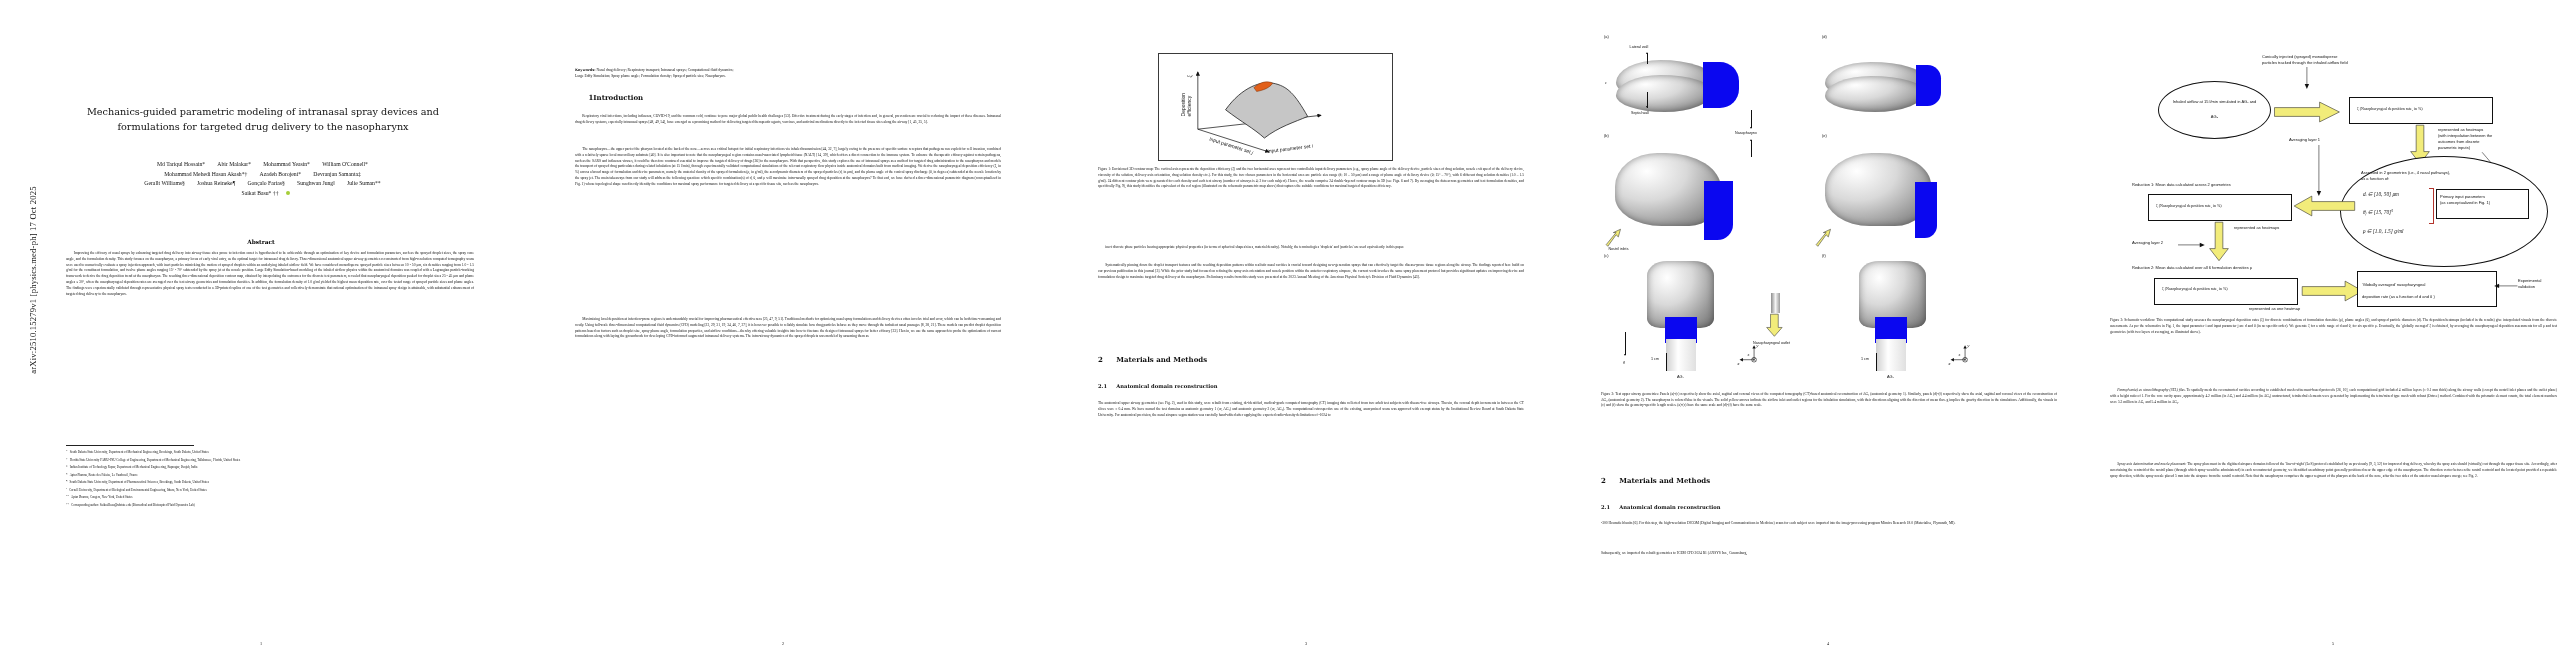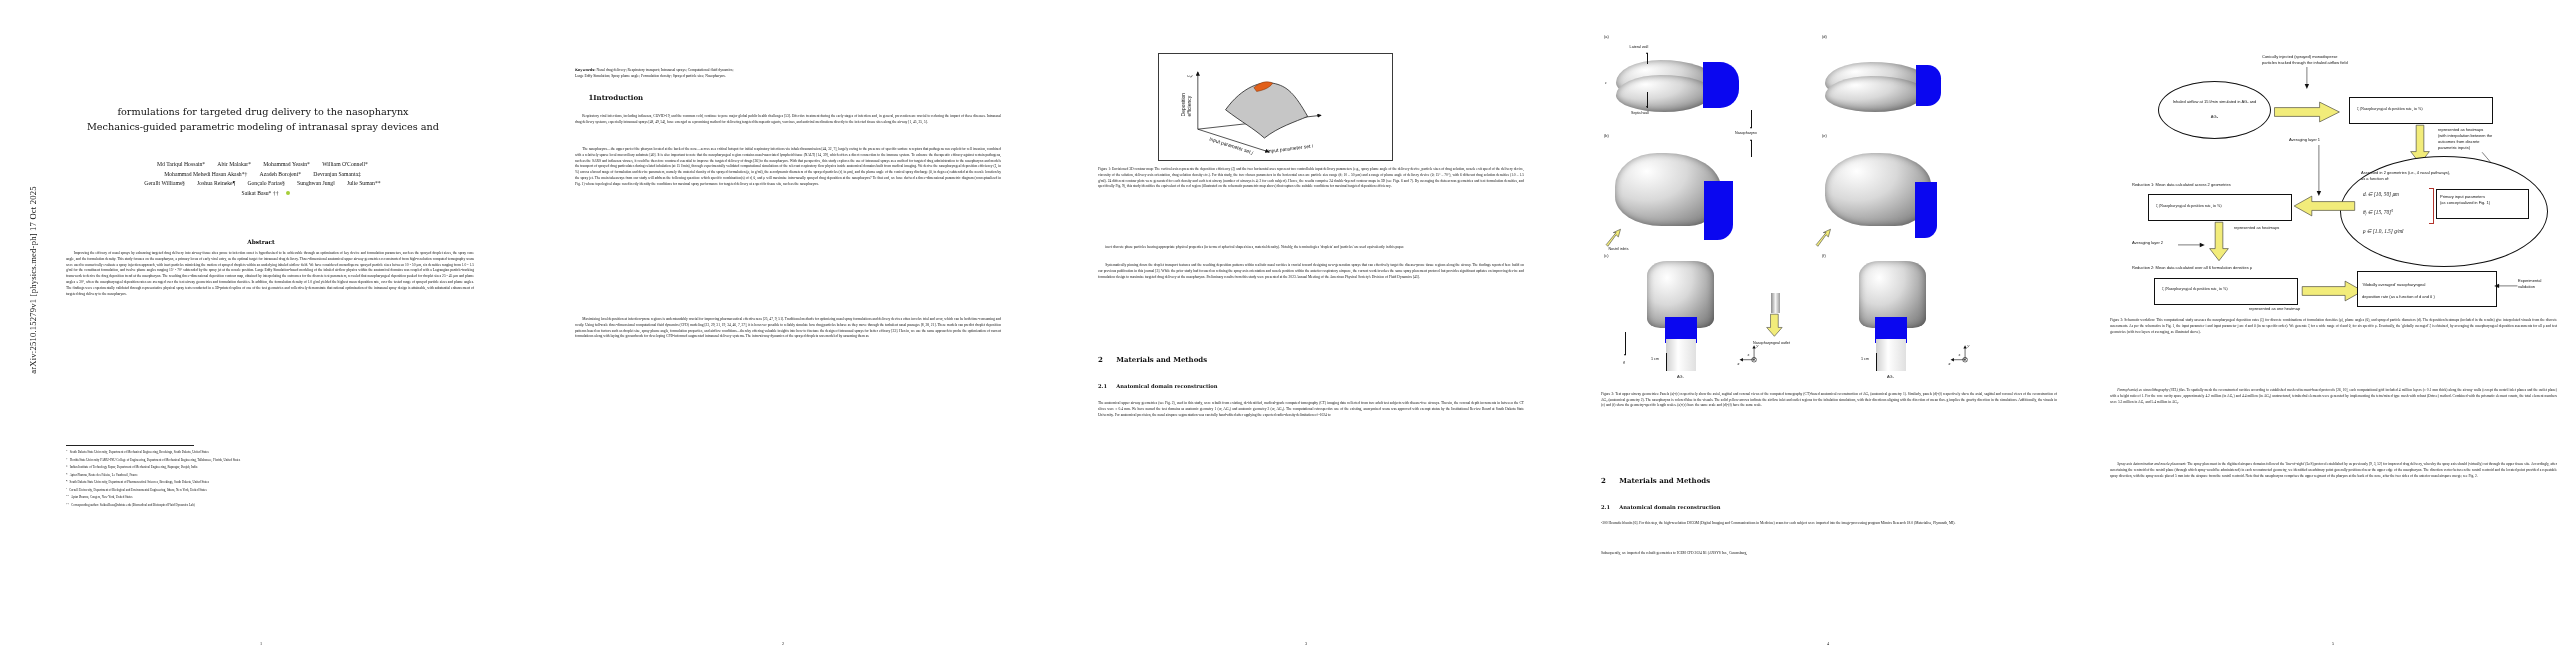--- a/index.html
+++ b/index.html
@@ -98,22 +98,22 @@
 </style>
 </head>
 <body>
 
 <div class="strip">
 
   <div class="page p1">
     <div class="arxiv-stamp">arXiv:2510.15279v1  [physics.med-ph]  17 Oct 2025</div>
 
     <div class="title">
+      <div>Mechanics-guided parametric modeling of intranasal spray devices and</div>
       <div>formulations for targeted drug delivery to the nasopharynx</div>
-      <div>Mechanics-guided parametric modeling of intranasal spray devices and</div>
     </div>
 
     <div class="authors">
       <span class="row"><span class="nm">Md Tariqul Hossain*</span><span class="nm">Abir Malakar*</span><span class="nm">Mohammad Yeasin*</span><span class="nm">William O'Connell*</span></span>
       <span class="row"><span class="nm">Mohammad Mehedi Hasan Akash*†</span><span class="nm">Azadeh Borojeni*</span><span class="nm">Devranjan Samanta‡</span></span>
       <span class="row"><span class="nm">Gerallt Williams§</span><span class="nm">Joshua Reineke¶</span><span class="nm">Gonçalo Farias§</span><span class="nm">Sunghwan Jung‖</span><span class="nm">Julie Suman**</span></span>
       <span class="row"><span class="nm">Saikat Basu* ††</span><span class="orcid"></span></span>
     </div>
 
     <div class="abs-head">Abstract</div>

